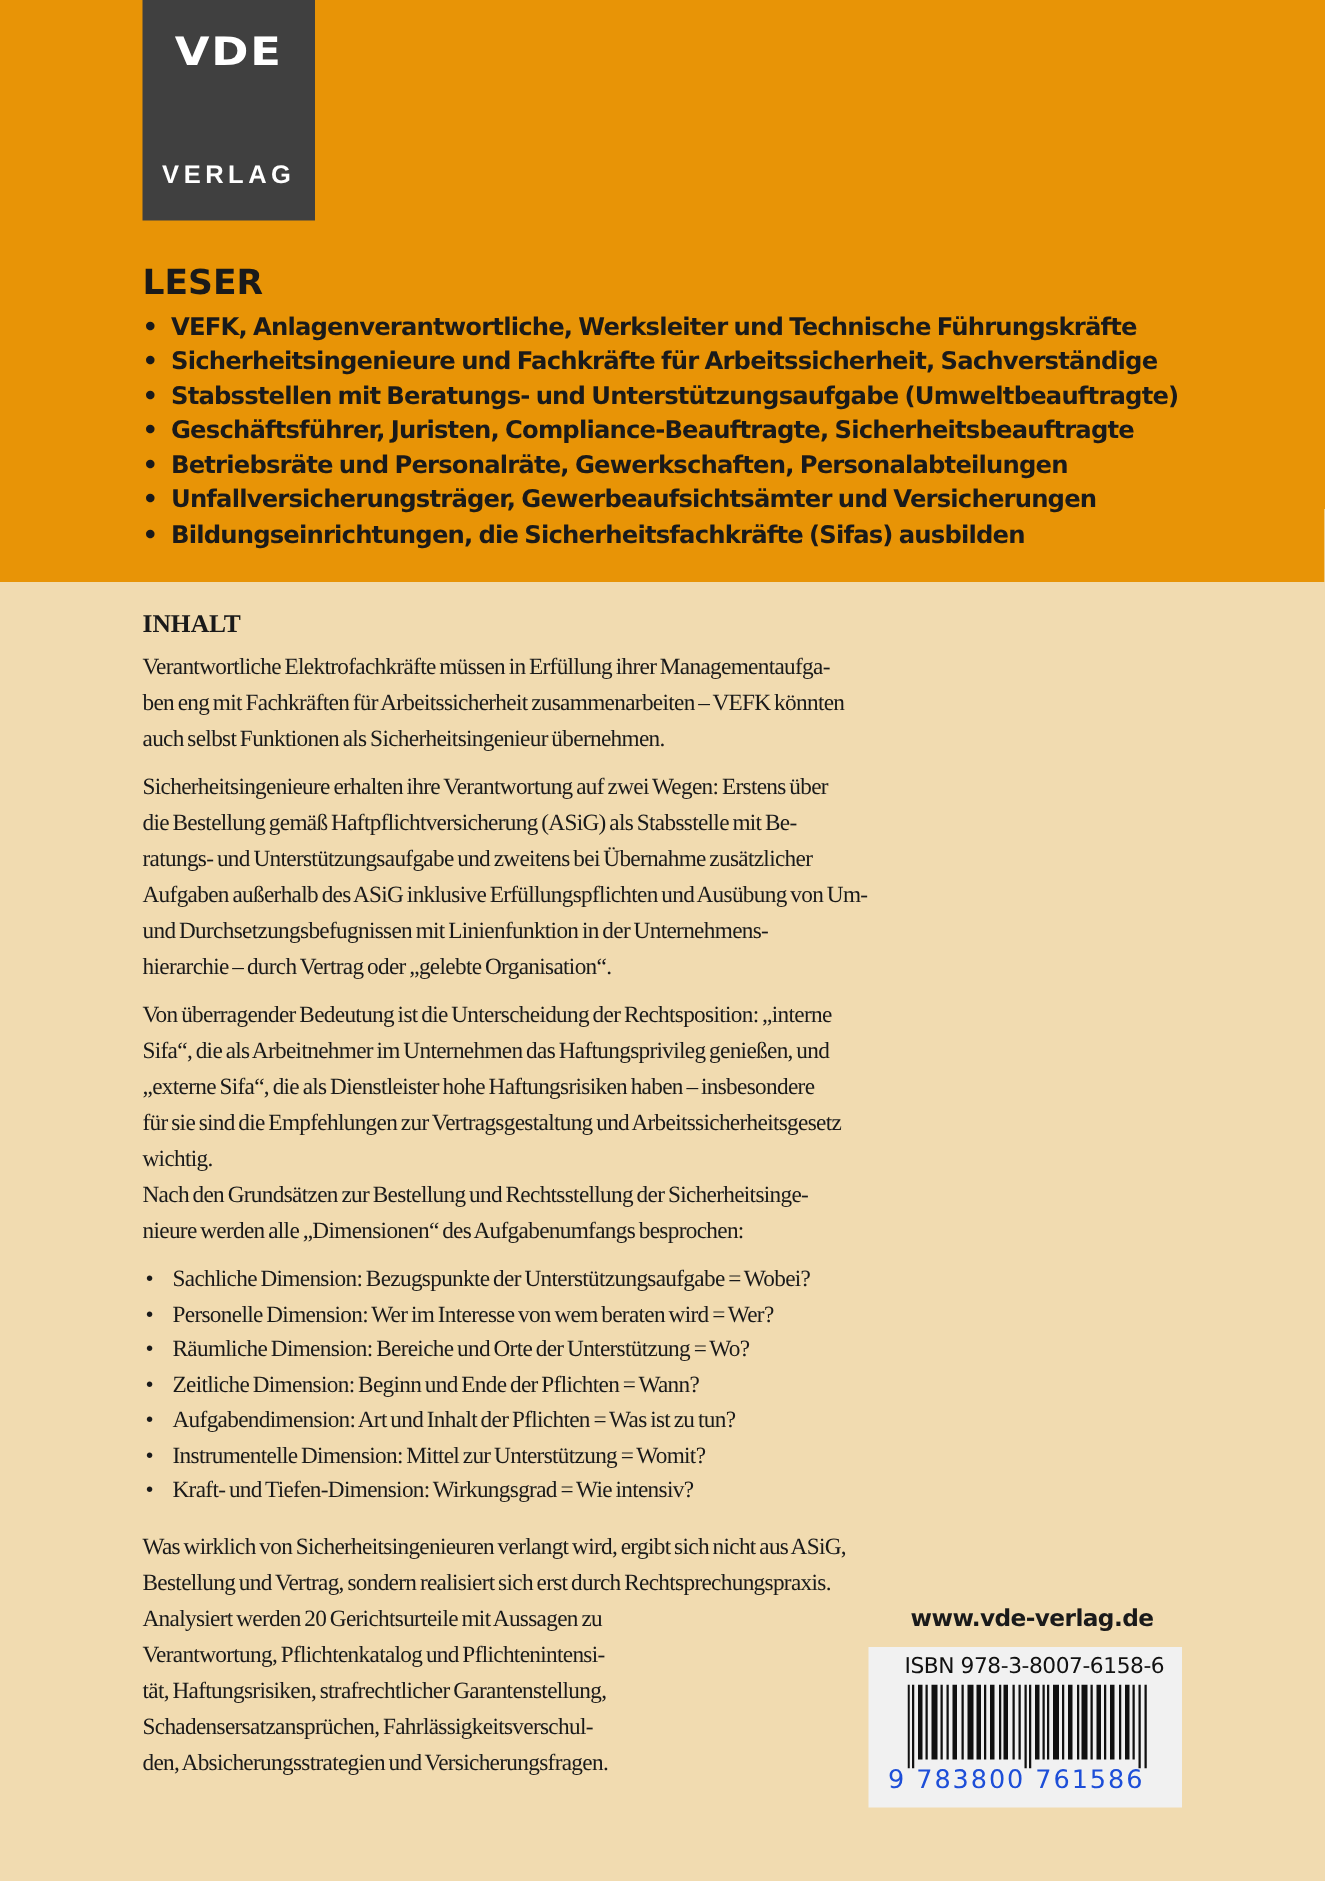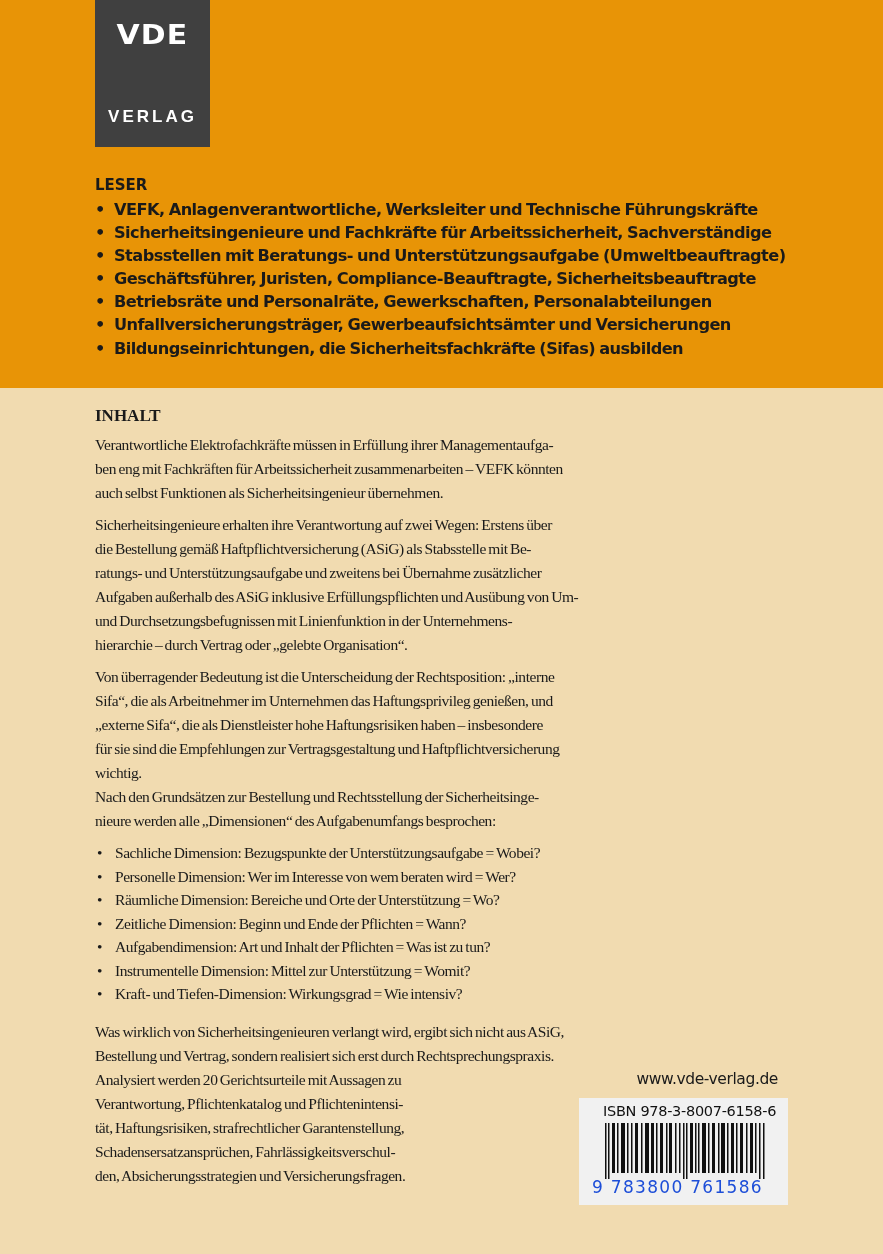--- a/index.html
+++ b/index.html
@@ -24,21 +24,21 @@
       letter-spacing: 1px; transform: scaleX(1.15);
     }
     .logo .verlag {
       position: absolute; left: 0; width: 100%; top: 107px; text-align: center;
       font-family: "Liberation Sans", sans-serif; font-size: 17px; letter-spacing: 3px; font-weight: bold;
     }
     .leser {
       position: absolute; left: 95px; top: 176px; width: 760px;
     }
     .leser h2 {
-      margin: 0 0 4px 0; font-size: 15px; font-weight: bold;
+      margin: 0 0 4px 0; font-size: 23px; font-weight: bold;
       font-family: "DejaVu Sans", sans-serif; letter-spacing: 0;
     }
     .leser ul { list-style: none; margin: 0; padding: 0; }
     .leser li {
       position: relative; padding-left: 19px; font-weight: bold;
       font-size: 16.2px; line-height: 23.1px; white-space: nowrap;
       font-family: "DejaVu Sans", sans-serif; letter-spacing: -0.55px;
       word-spacing: -1px;
     }
     .leser li::before {
@@ -55,22 +55,22 @@
     .inhalt p { margin: 0; line-height: 24px; }
     .inhalt .line { display: block; white-space: nowrap; }
     .gap { height: 8px; }
     .dims { list-style: none; margin: 0; padding: 0; }
     .dims li {
       position: relative; padding-left: 20px; line-height: 23.5px; white-space: nowrap;
     }
     .dims li::before { content: "\2022"; position: absolute; left: 2px; top: 0; }
     .website {
       position: absolute; left: 598px; top: 1070px; width: 180px;
-      font-family: "DejaVu Sans", sans-serif; font-weight: normal; font-size: 15.5px;
-      letter-spacing: -0.4px; text-align: right;
+      font-family: "DejaVu Sans", sans-serif; font-weight: bold; font-size: 15.5px;
+      letter-spacing: -0.4px; text-align: center;
     }
     .barcode-box {
       position: absolute; left: 579px; top: 1098px; width: 209px; height: 107px;
       background: #f1f1f1;
     }
     .isbn {
       position: absolute; left: 24px; top: 5px;
       font-family: "DejaVu Sans", sans-serif; font-size: 14.5px; letter-spacing: -0.3px;
       color: #111;
     }
@@ -121,21 +121,21 @@
     <span class="line">ratungs- und Unterstützungsaufgabe und zweitens bei Übernahme zusätzlicher</span>
     <span class="line">Aufgaben außerhalb des ASiG inklusive Erfüllungspflichten und Ausübung von Um-</span>
     <span class="line">und Durchsetzungsbefugnissen mit Linienfunktion in der Unternehmens-</span>
     <span class="line">hierarchie – durch Vertrag oder „gelebte Organisation“.</span>
   </p>
   <div class="gap"></div>
   <p>
     <span class="line">Von überragender Bedeutung ist die Unterscheidung der Rechtsposition: „interne</span>
     <span class="line">Sifa“, die als Arbeitnehmer im Unternehmen das Haftungsprivileg genießen, und</span>
     <span class="line">„externe Sifa“, die als Dienstleister hohe Haftungsrisiken haben – insbesondere</span>
-    <span class="line">für sie sind die Empfehlungen zur Vertragsgestaltung und Haftpflichtversicherung</span>
+    <span class="line">für sie sind die Empfehlungen zur Vertragsgestaltung und Arbeitssicherheitsgesetz</span>
     <span class="line">wichtig.</span>
   </p>
   <p>
     <span class="line">Nach den Grundsätzen zur Bestellung und Rechtsstellung der Sicherheitsinge-</span>
     <span class="line">nieure werden alle „Dimensionen“ des Aufgabenumfangs besprochen:</span>
   </p>
   <div class="gap"></div>
   <ul class="dims">
     <li>Sachliche Dimension: Bezugspunkte der Unterstützungsaufgabe = Wobei?</li>
     <li>Personelle Dimension: Wer im Interesse von wem beraten wird = Wer?</li>

